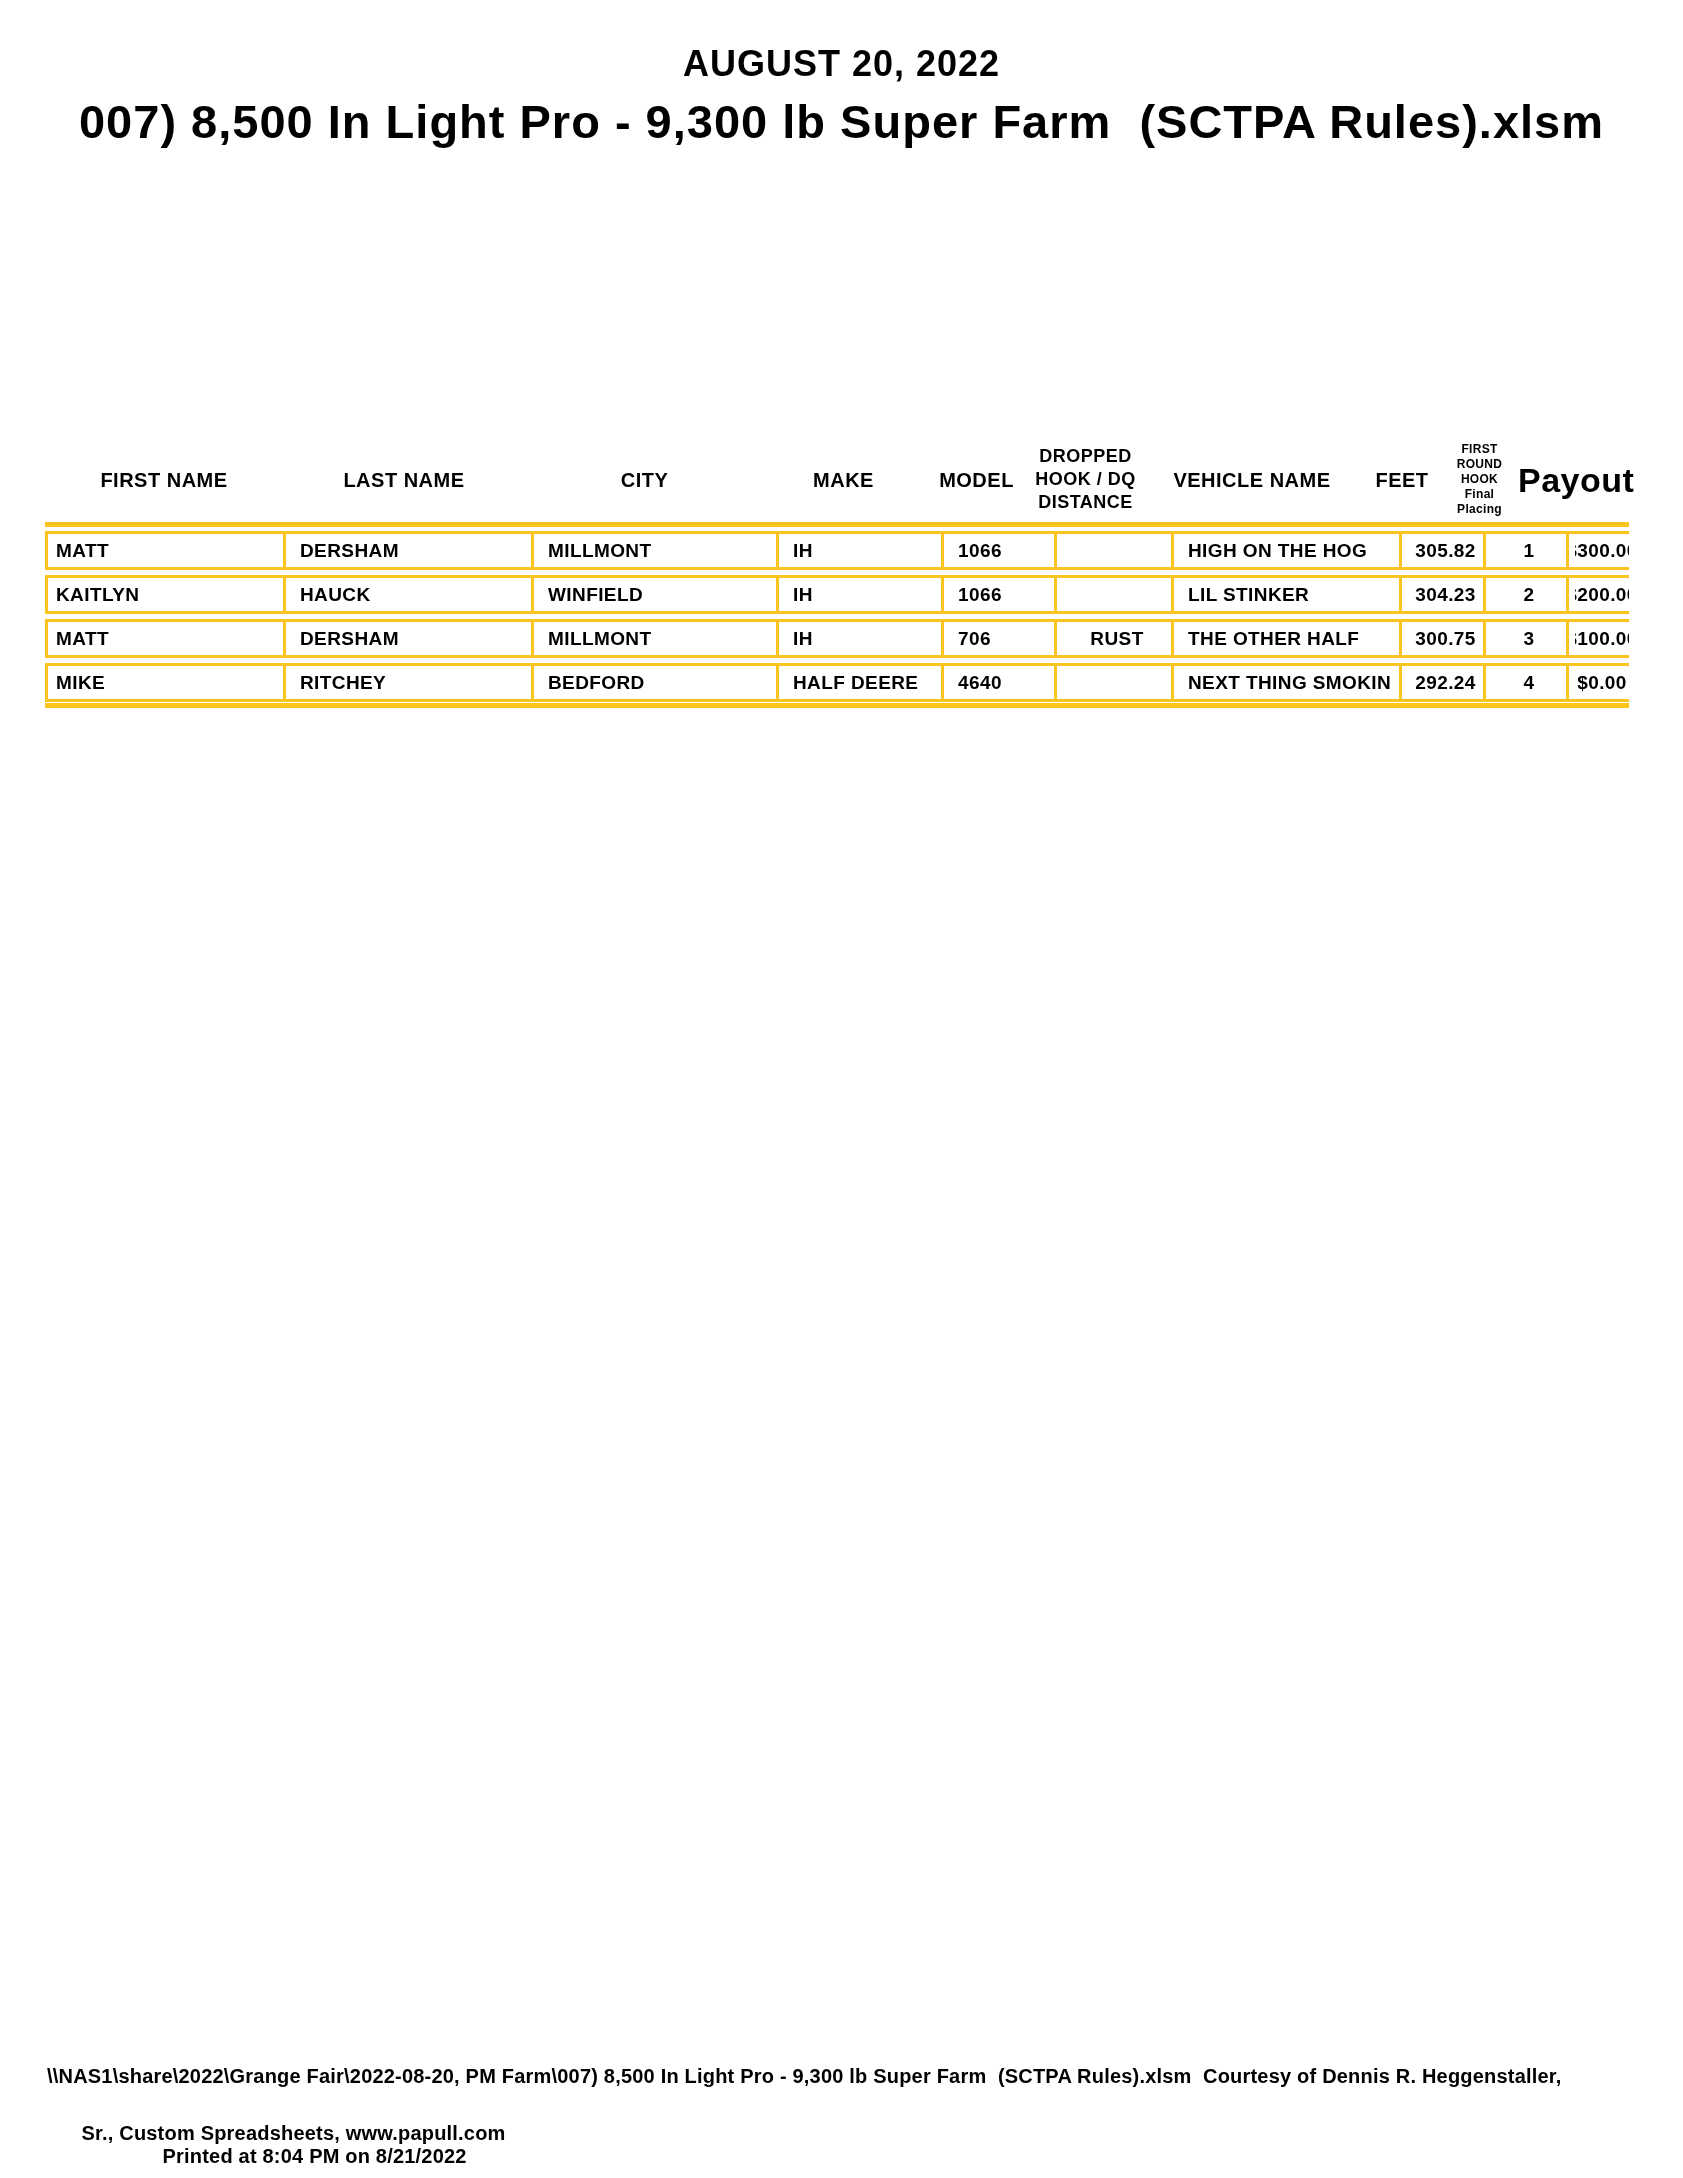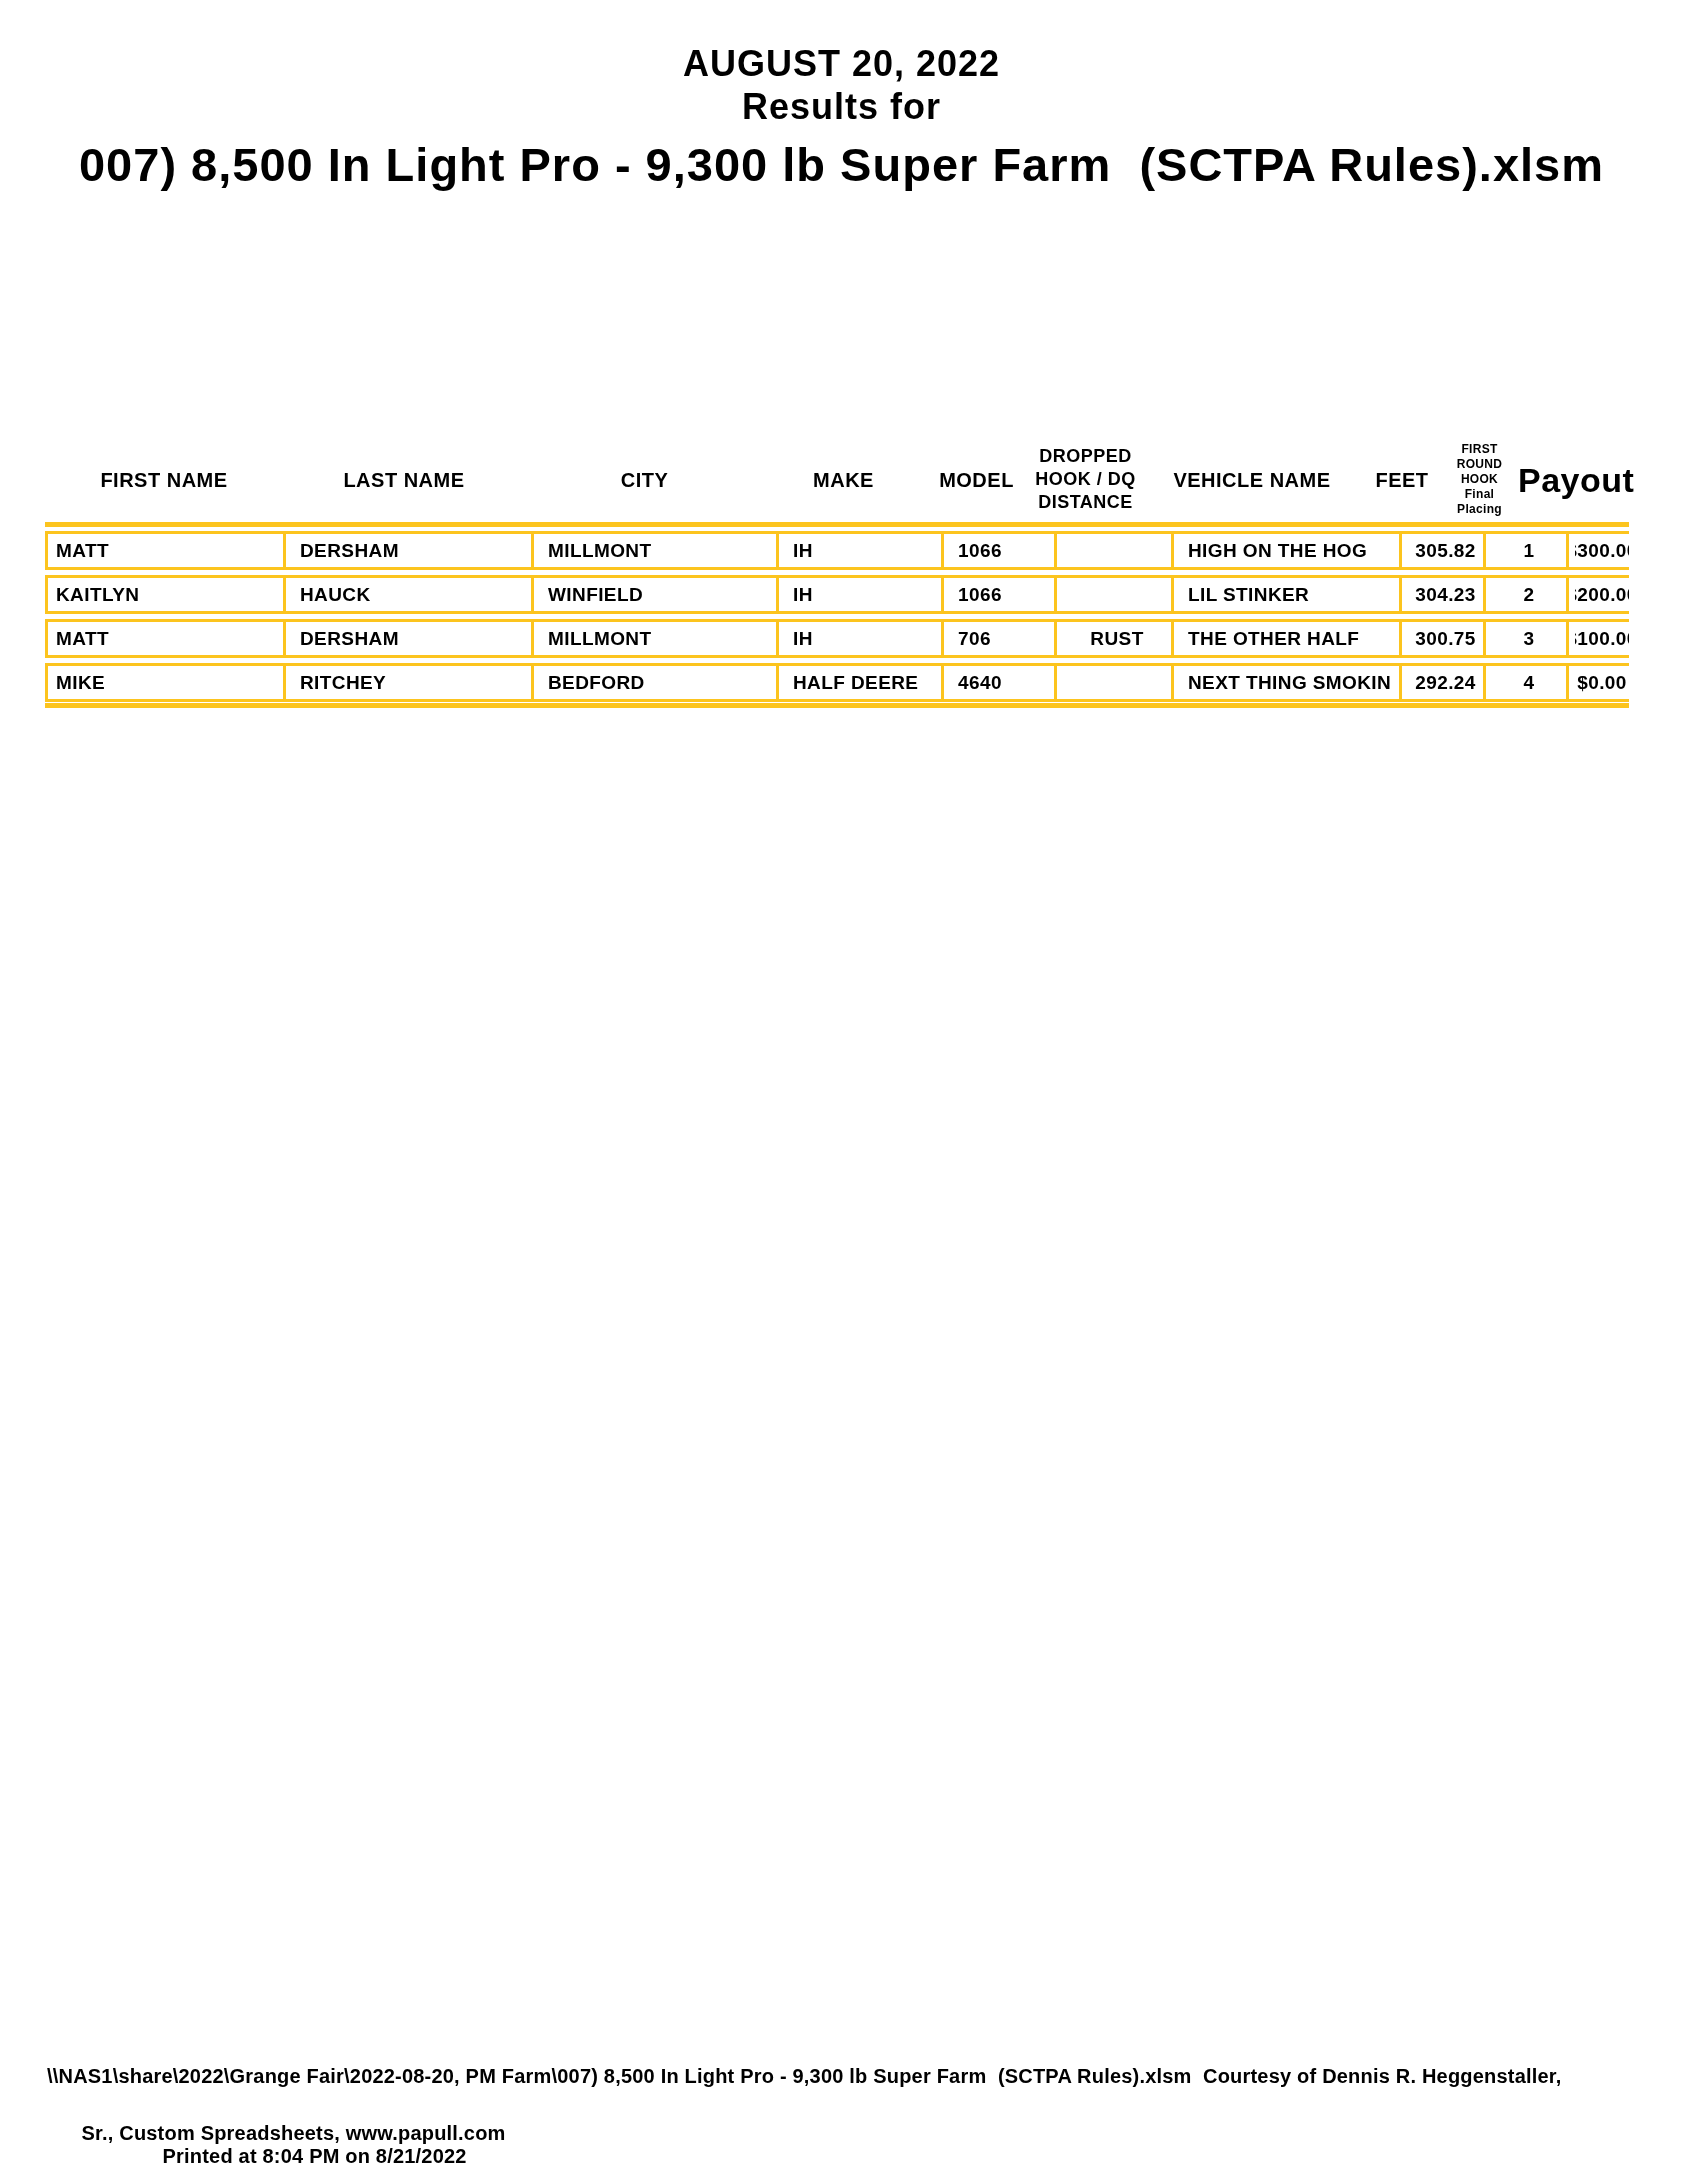--- a/index.html
+++ b/index.html
@@ -127,21 +127,20 @@
   .footer2 { top: 2099px; }
   .printed { margin-left: 81px; }
 </style>
 </head>
 <body>
 
 <div class="page">
 
   <header class="titles">
     <div class="t-line">AUGUST 20, 2022</div>
-    <div class="t-line">Results for</div>
     <div class="t-file">007) 8,500 In Light Pro - 9,300 lb Super Farm  (SCTPA Rules).xlsm</div>
   </header>
 
   <div class="thead">
     <div class="hc w0">FIRST NAME</div>
     <div class="hc w1">LAST NAME</div>
     <div class="hc w2">CITY</div>
     <div class="hc w3">MAKE</div>
     <div class="hc w4">MODEL</div>
     <div class="hc w5 dropped">DROPPED

